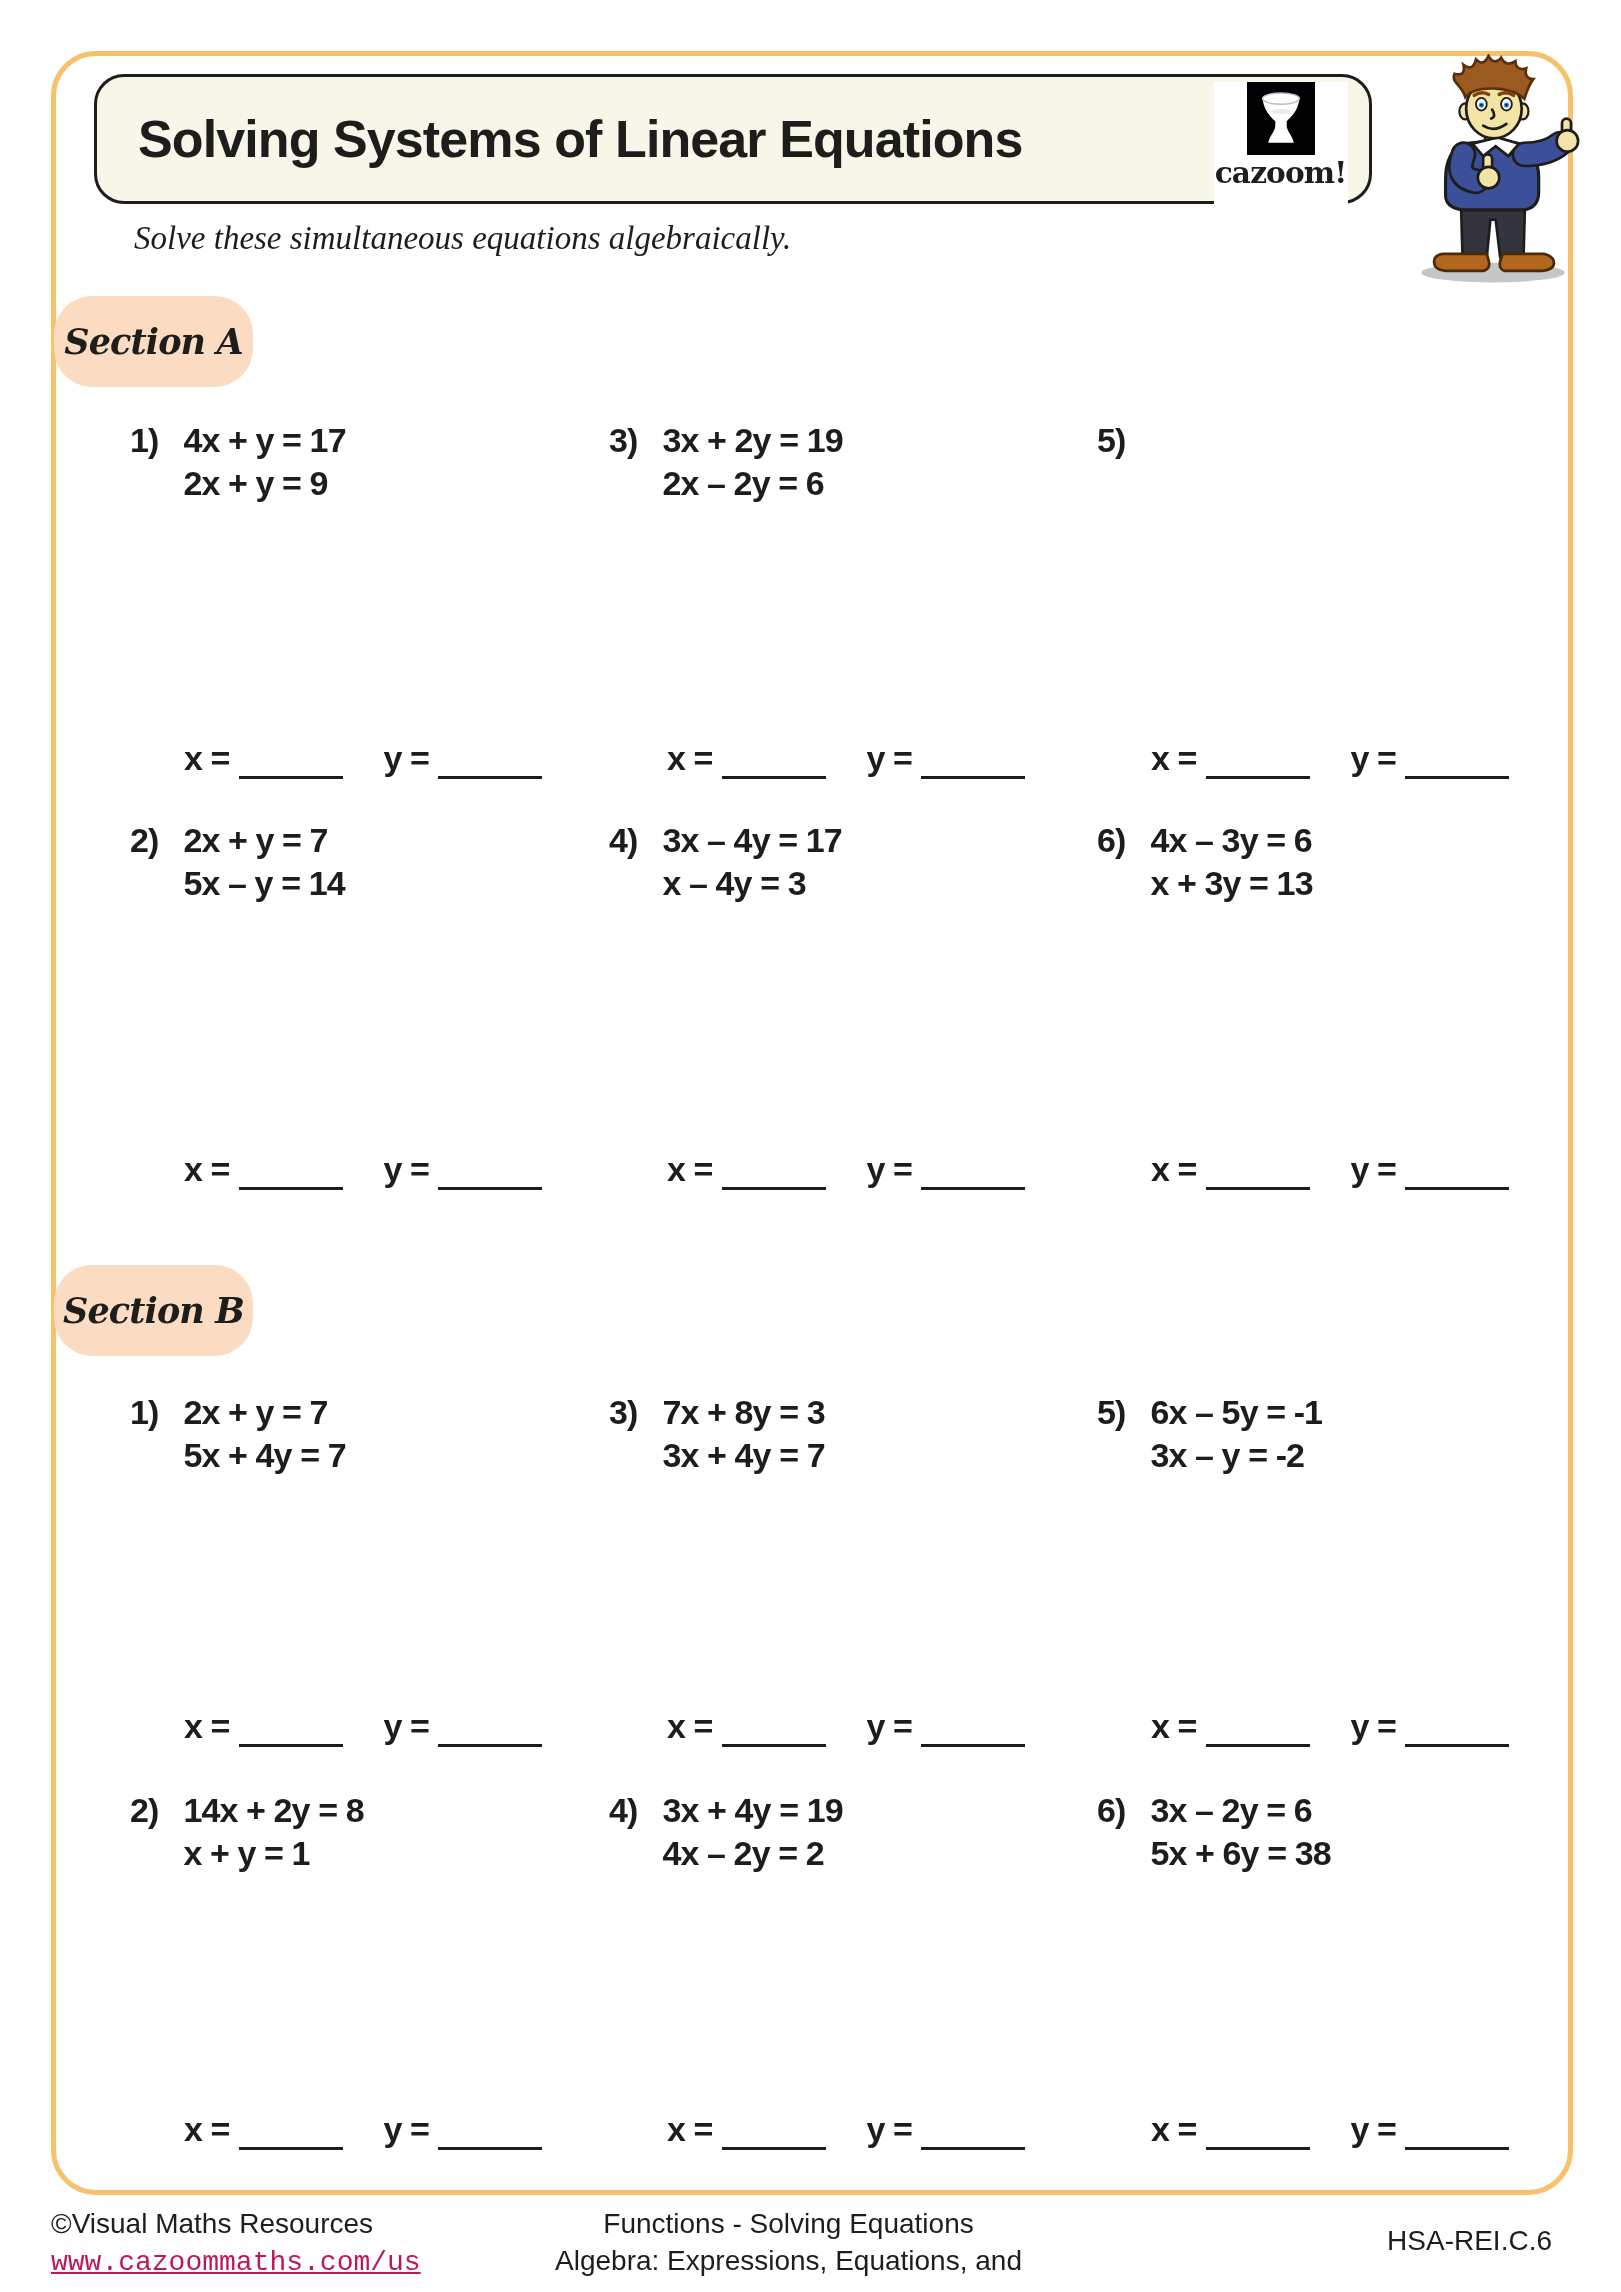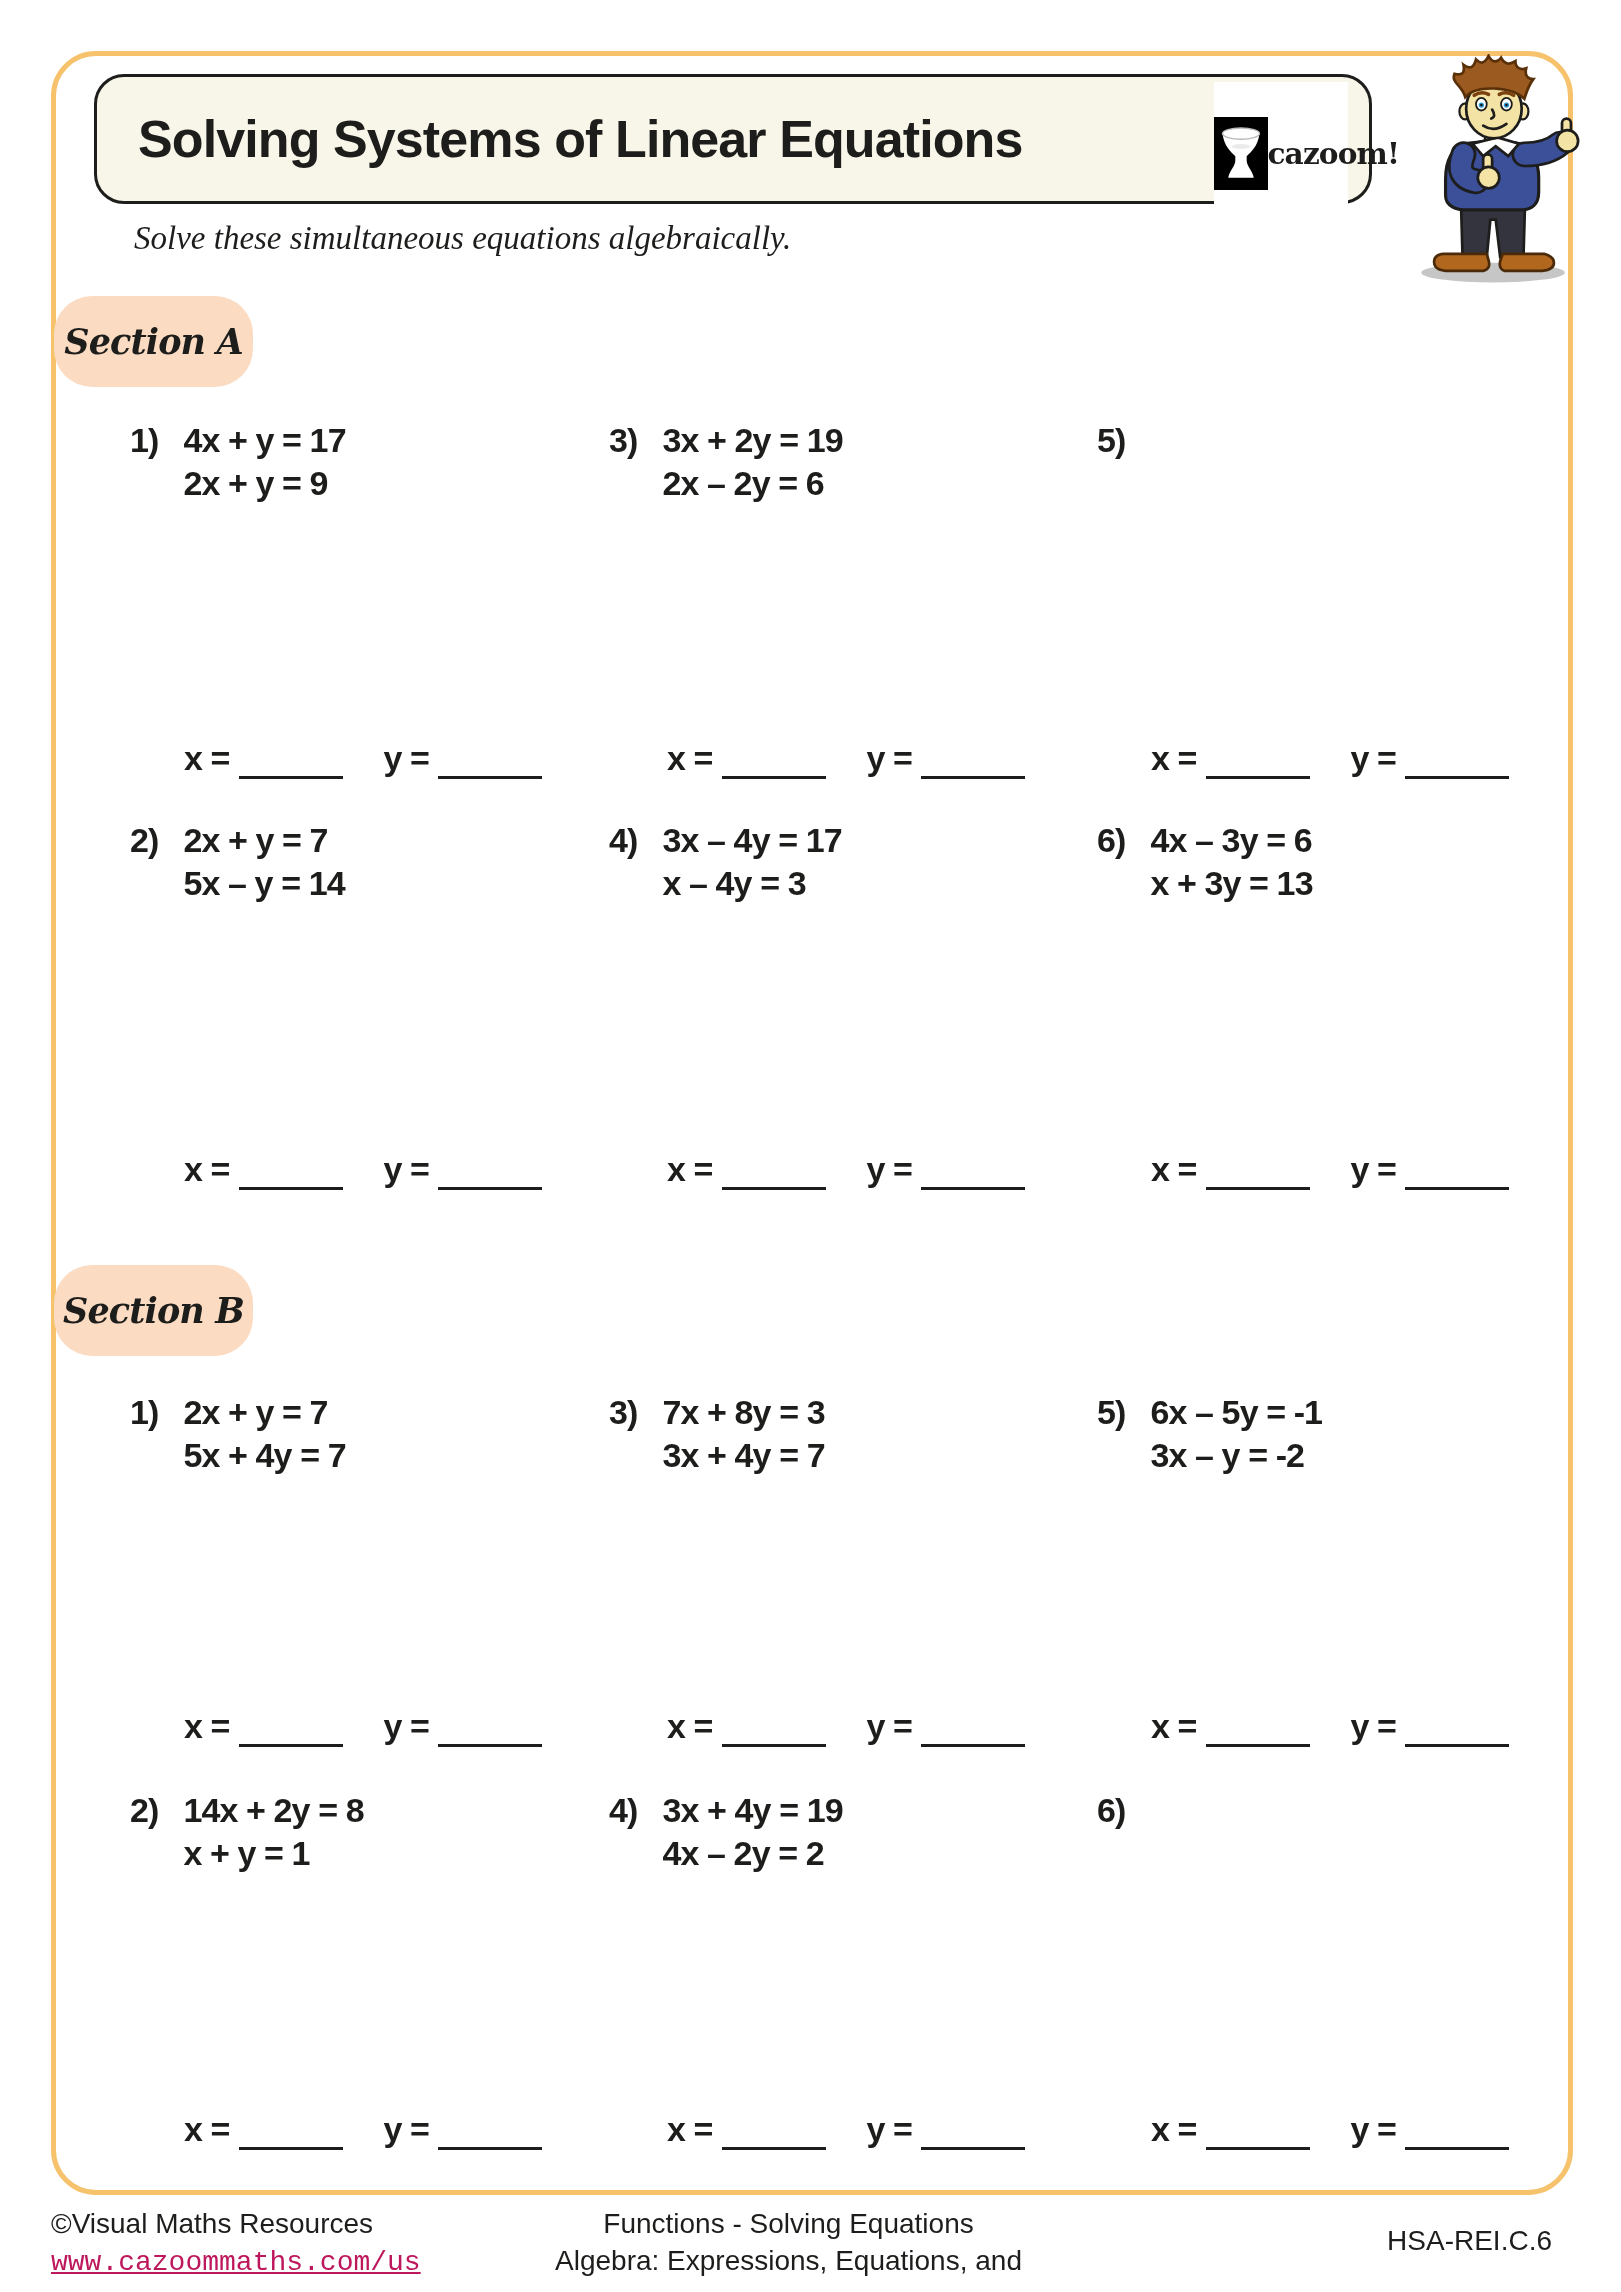--- a/index.html
+++ b/index.html
@@ -5,21 +5,21 @@
   html,body{margin:0;padding:0;background:#fff;}
   .page{position:relative;width:1622px;height:2293px;background:#ffffff;overflow:hidden;
         font-family:"Liberation Sans",sans-serif;color:#1d1d1b;}
   .pborder{position:absolute;left:51px;top:51px;width:1512px;height:2134px;
         border:5.4px solid #f6c26b;border-radius:45px;}
   .titlebox{position:absolute;left:94px;top:74px;width:1272px;height:124px;
         background:#f8f5e9;border:3.6px solid #1d1d1b;border-radius:30px;}
   .title{position:absolute;left:41px;top:50%;transform:translateY(-50%);
         font-size:52px;font-weight:bold;letter-spacing:-0.9px;white-space:nowrap;}
   .logo{position:absolute;right:21.5px;top:4.5px;width:134px;height:144px;background:#fff;
-        display:flex;flex-direction:row;align-items:center;}
+        display:flex;flex-direction:column;align-items:center;}
   .logo-square{width:68px;height:73px;background:#000;display:flex;align-items:center;justify-content:center;}
   .logo-text{font-family:"DejaVu Serif",serif;font-weight:bold;font-size:29.6px;letter-spacing:-0.9px;margin-top:0.9px;}
   .instruction{position:absolute;left:134px;top:220px;font-family:"Liberation Serif",serif;
         font-style:italic;font-size:33px;}
   .seclabel{position:absolute;left:54px;width:199px;height:91px;background:#fbdcc2;border-radius:38px;
         display:flex;align-items:center;justify-content:center;
         font-family:"DejaVu Serif",serif;font-style:italic;font-weight:bold;font-size:35px;letter-spacing:-0.9px;}
   .problem{position:absolute;display:flex;font-size:34px;font-weight:bold;letter-spacing:-0.9px;line-height:43px;}
   .pnum{width:41px;margin-right:12.5px;}
   .agroup{position:absolute;display:flex;align-items:flex-end;height:45px;
@@ -236,20 +236,24 @@
   </div>
   <div class="problem" style="left:609px;top:1789px;">
     <span class="pnum">4)</span>
     <span>
         <div>3x + 4y = 19</div>
           <div>4x – 2y = 2</div>
       </span>
   </div>
   <div class="problem" style="left:1097px;top:1789px;">
     <span class="pnum">6)</span>
+    <span>
+        <div>3x – 2y = 6</div>
+          <div>5x + 6y = 38</div>
+      </span>
   </div>
 
   <div class="agroup" style="left:184px;top:2105px;">
     <span class="alabel">x =</span>
     <span class="blank"></span>
     <span class="alabel ylab">y =</span>
     <span class="blank"></span>
   </div>
   <div class="agroup" style="left:667px;top:2105px;">
     <span class="alabel">x =</span>

